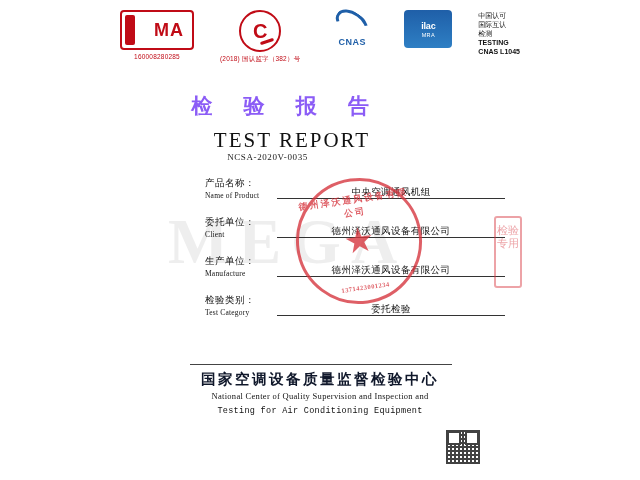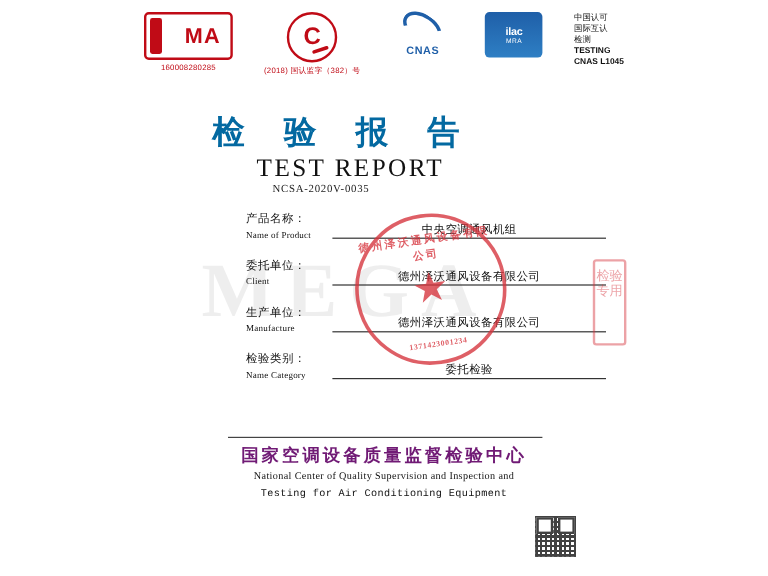--- a/index.html
+++ b/index.html
@@ -158,26 +158,26 @@
   }
   .cnas-lines .bold { font-weight: bold; }
 
   
   .title-cn {
     position: absolute;
     top: 92px;
     left: 0;
     width: 560px;
     text-align: center;
-    font-size: 27px;
+    font-size: 21px;
     letter-spacing: 13px;
     text-indent: 13px;
     font-weight: bold;
     font-family: "Liberation Serif", serif;
-    color: #0369a1;
+    color: #8b5cf6;
   }
   .title-en {
     position: absolute;
     top: 128px;
     left: 0;
     width: 584px;
     text-align: center;
     font-size: 21px;
     letter-spacing: 2px;
     color: #111;
@@ -241,21 +241,21 @@
   
   .org-cn {
     position: absolute;
     top: 370px;
     left: 0;
     width: 640px;
     text-align: center;
     font-size: 14.5px;
     font-weight: bold;
     letter-spacing: 2.5px;
-    color: #701a75;
+    color: #0f172a;
   }
   .org-en1 {
     position: absolute;
     top: 391px;
     left: 0;
     width: 640px;
     text-align: center;
     font-size: 8.5px;
     letter-spacing: 0.3px;
     color: #111;
@@ -451,21 +451,21 @@
         <span class="en">Manufacture</span>
       </div>
       <div class="field-value-wrap">
         <span class="field-value">德州泽沃通风设备有限公司</span>
       </div>
     </div>
 
     <div class="field-row">
       <div class="field-label">
         <span class="cn">检验类别：</span>
-        <span class="en">Name Category</span>
+        <span class="en">Test Category</span>
       </div>
       <div class="field-value-wrap">
         <span class="field-value">委托检验</span>
       </div>
     </div>
 
   </div>
 
   <div class="stamp-main">
     <div class="stamp-arc-top">德州泽沃通风设备有限公司</div>

